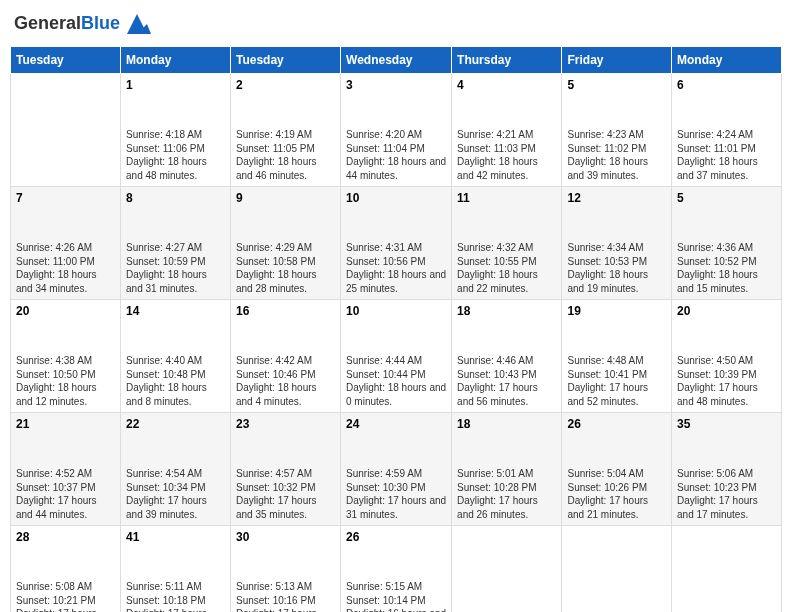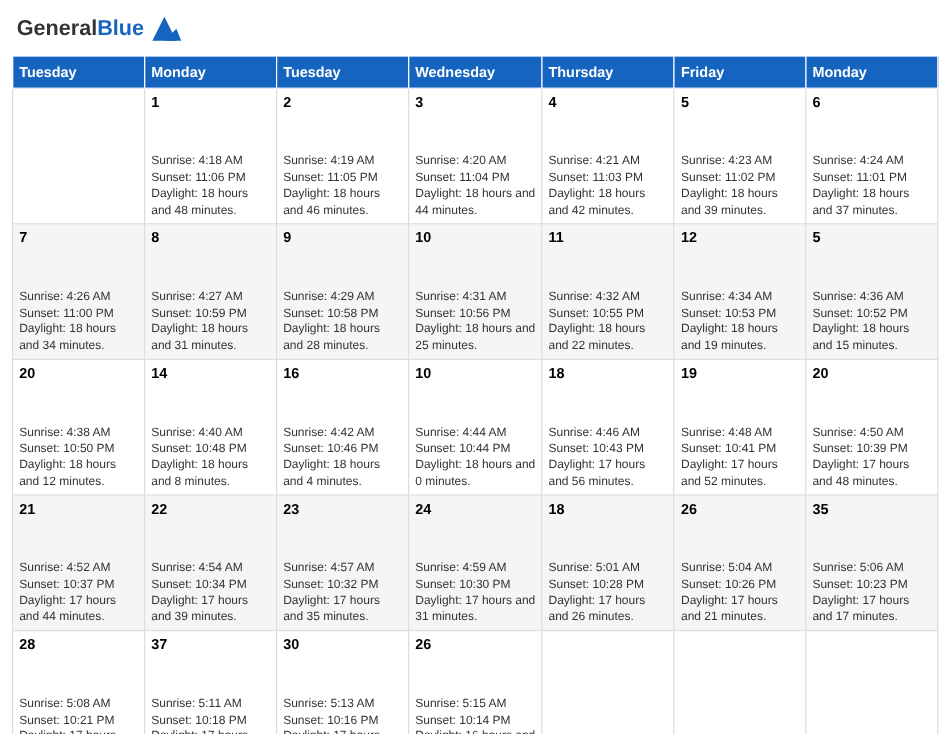--- a/index.html
+++ b/index.html
@@ -242,21 +242,21 @@
           <span class="day-number">35</span>
           <div class="day-info">Sunrise: 5:06 AM<br>Sunset: 10:23 PM<br>Daylight: 17 hours and 17 minutes.</div>
         </td>
       </tr>
       <tr>
         <td>
           <span class="day-number">28</span>
           <div class="day-info">Sunrise: 5:08 AM<br>Sunset: 10:21 PM<br>Daylight: 17 hours and 12 minutes.</div>
         </td>
         <td>
-          <span class="day-number">37</span>
+          <span class="day-number">41</span>
           <div class="day-info">Sunrise: 5:11 AM<br>Sunset: 10:18 PM<br>Daylight: 17 hours and 7 minutes.</div>
         </td>
         <td>
           <span class="day-number">30</span>
           <div class="day-info">Sunrise: 5:13 AM<br>Sunset: 10:16 PM<br>Daylight: 17 hours and 3 minutes.</div>
         </td>
         <td>
           <span class="day-number">26</span>
           <div class="day-info">Sunrise: 5:15 AM<br>Sunset: 10:14 PM<br>Daylight: 16 hours and 58 minutes.</div>
         </td>

